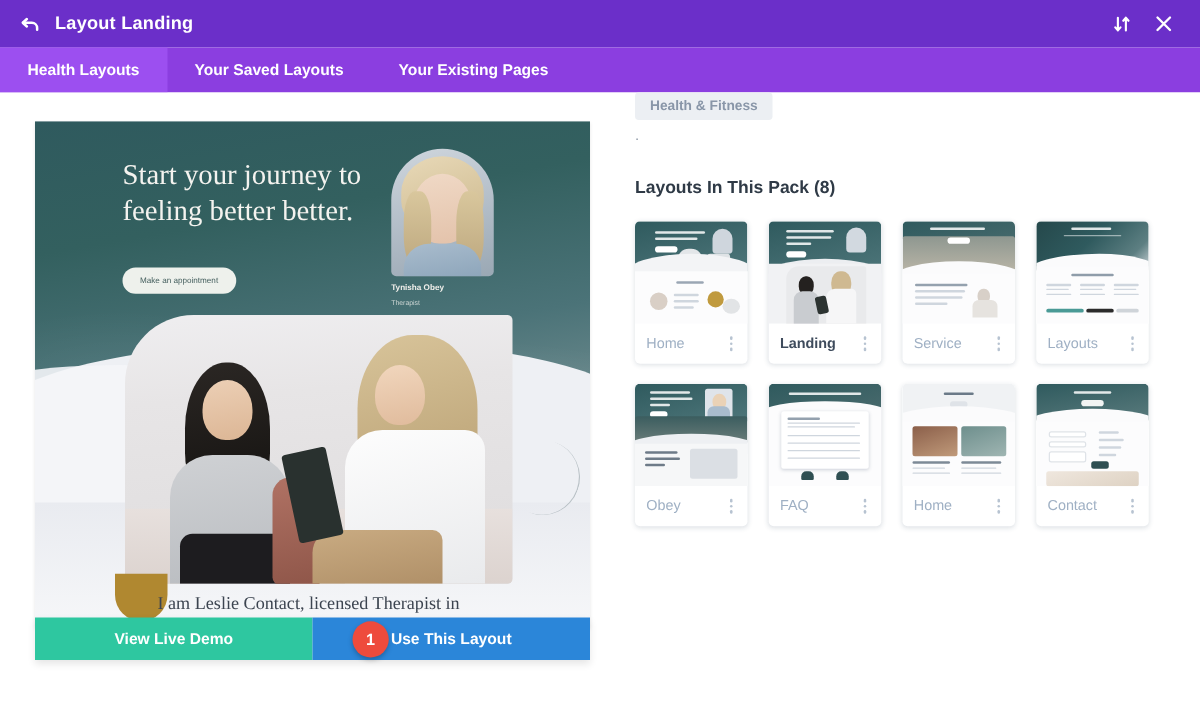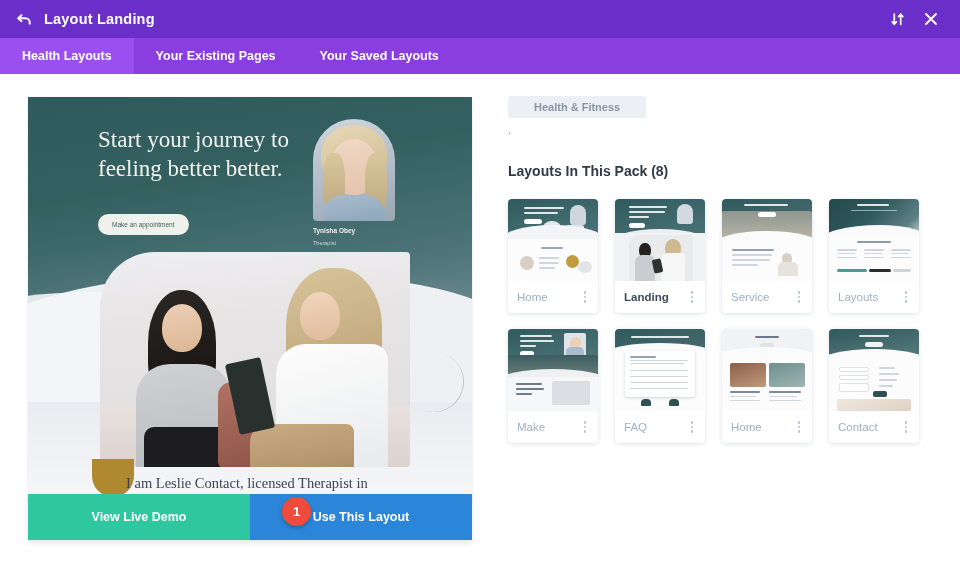--- a/index.html
+++ b/index.html
@@ -202,21 +202,21 @@
   }
   .preview-swirl {
     position:absolute; right:8px; top:255px; width:60px; height:60px;
     border-right:1px solid rgba(90,110,115,.35);
     border-radius:50%;
     transform: rotate(20deg);
   }
 
   
   .actions {
-    position:absolute; left:28px; top:420px; width:444px; height:46px;
+    position:absolute; left:28px; top:420px; width:444px; height:34px;
     display:flex;
     box-shadow: 0 3px 6px rgba(0,0,0,.10);
   }
   .btn {
     flex:1; display:flex; align-items:center; justify-content:center;
     color:#ffffff; font-size:12.5px; font-weight:bold; cursor:pointer;
     white-space:nowrap;
   }
   .btn.demo { background:#2ec7a0; }
   .btn.use  { background:#2b86d9; }
@@ -226,22 +226,21 @@
     display:flex; align-items:center; justify-content:center;
     color:#fff; font-size:13px; font-weight:bold;
     box-shadow: 0 2px 4px rgba(0,0,0,.25);
     z-index:6;
   }
 
   
   .right { position:absolute; left:508px; top:0; width:430px; height:504px; }
   .cat-badge {
     display:inline-block; background:#eceff3; color:#8996a8;
-    font-size:11px; font-weight:bold; padding:5px 26px; border-radius:3px;
-    margin-top:22px;
+    font-size:11px; font-weight:bold; padding:5px 12px; border-radius:3px;
   }
   .pack-title {
     margin-top:20px; color:#2f3a46; font-size:17.5px; font-weight:bold;
   }
   .pack-desc { margin-top:6px; color:#8d98a6; font-size:12px; line-height:1; }
   .pack-sub {
     margin-top:27px; color:#2f3a46; font-size:14px; font-weight:bold;
   }
   .grid {
     margin-top:20px; display:grid;
@@ -304,24 +303,24 @@
         <path d="M2 2 L12 12 M12 2 L2 12" stroke="#fff" stroke-width="1.9" stroke-linecap="round"></path>
       </svg>
     </div>
   </div>
 
   <div class="tabbar">
     <div class="tab active">
       <span>Health Layouts</span>
     </div>
     <div class="tab">
+      <span>Your Saved Layouts</span>
+    </div>
+    <div class="tab">
       <span>Your Existing Pages</span>
-    </div>
-    <div class="tab">
-      <span>Your Saved Layouts</span>
     </div>
   </div>
 
   <div class="content">
 
     <div class="preview-wrap">
       <div class="preview-hero">
         <div class="hero-texture"></div>
         <div class="hero-h1">Start your journey to feeling better better.</div>
         <div class="hero-btn">Make an appointment</div>
@@ -499,21 +498,21 @@
             <div class="t-box" style="left:58px;top:18px;width:18px;height:18px;background:#a9bccd;border-radius:5px 5px 0 0"></div>
             <div class="t-box" style="left:0;top:26px;width:90px;height:22px;background:linear-gradient(180deg,#3b5d5f,#6b7d7a)"></div>
             <div class="t-box" style="left:-10%;top:40px;width:120%;height:16px;background:#eef0f3;border-radius:52% 52% 0 0 / 12px 12px 0 0"></div>
             <div class="t-white" style="height:34px;background:#f6f7f8"></div>
             <div class="t-line" style="left:8px;top:54px;width:26px;height:2px;background:#6e7b88"></div>
             <div class="t-line" style="left:8px;top:59px;width:28px;height:2px;background:#6e7b88"></div>
             <div class="t-line" style="left:8px;top:64px;width:16px;height:2px;background:#6e7b88"></div>
             <div class="t-box" style="left:44px;top:52px;width:38px;height:24px;background:#dbdfe4"></div>
           </div>
           <div class="card-foot">
-            <span class="card-label">Make</span>
+            <span class="card-label">Obey</span>
             <span class="dots">
                 <i></i>
                 <i></i>
                 <i></i>
               </span>
           </div>
         </div>
 
         <div class="card">
           <div class="card-thumb">

